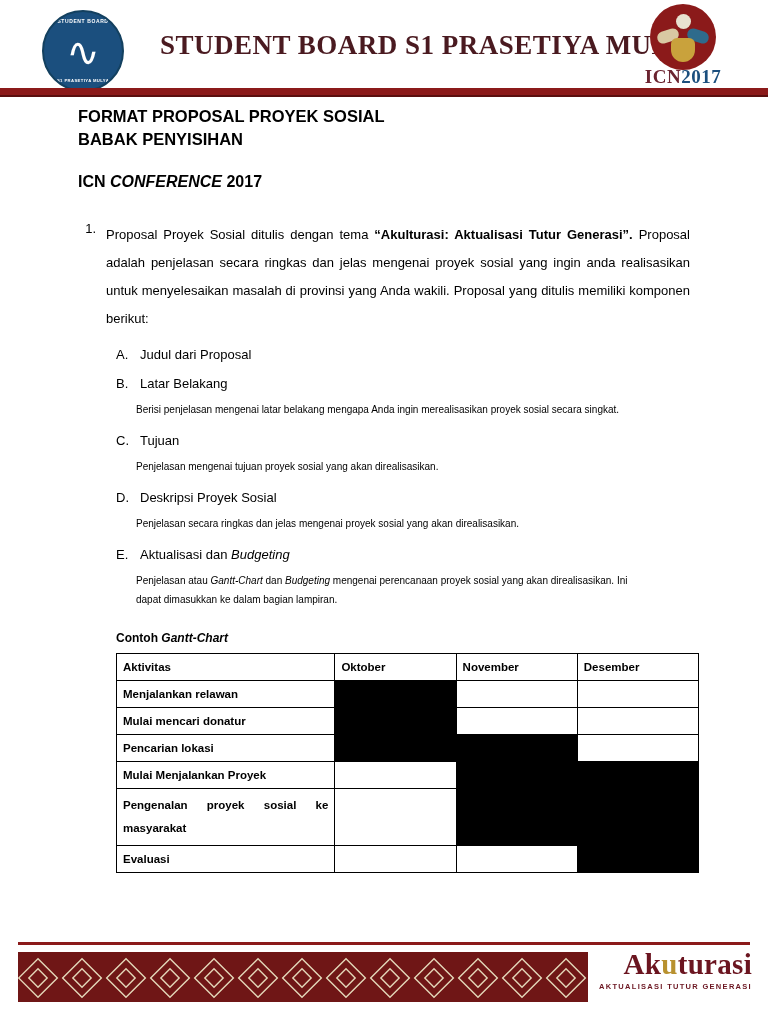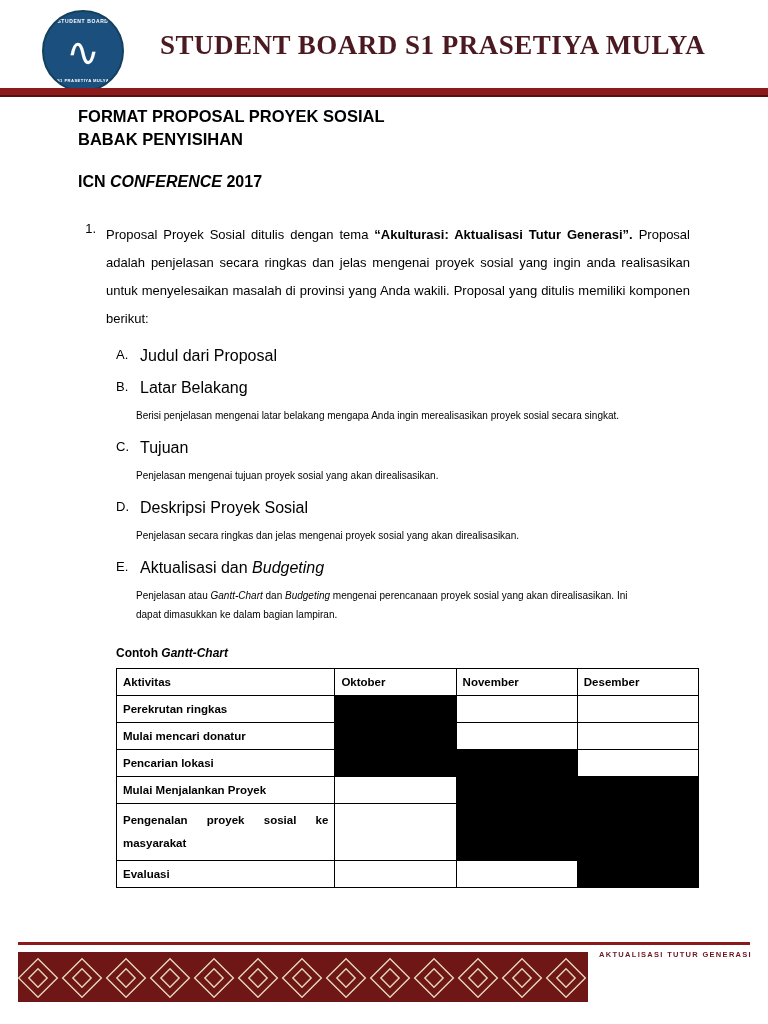--- a/index.html
+++ b/index.html
@@ -216,21 +216,21 @@
     display: flex;
     margin-top: 14px;
   }
   .list-letter {
     width: 24px;
     flex: 0 0 24px;
     font-size: 13px;
   }
   .list-text {
     flex: 1;
-    font-size: 16px;
+    font-size: 13px;
   }
   .list-text i { font-style: italic; }
   .list-desc {
     font-size: 10px;
     line-height: 19px;
     margin-top: 9px;
     margin-left: 20px;
     padding-right: 50px;
   }
   .list-desc i { font-style: italic; }
@@ -352,20 +352,31 @@
 <body>
 
 <div class="header">
   <div class="sb-logo">
     <div class="sb-top">STUDENT BOARD</div>
     <div class="sb-swan">∿</div>
     <div class="sb-bottom">S1 PRASETIYA MULYA</div>
   </div>
   <div class="header-title">STUDENT BOARD S1 PRASETIYA MULYA</div>
 
+  <div class="icn-logo">
+    <div class="icn-circle">
+      <div class="dot-head"></div>
+      <div class="arm-left"></div>
+      <div class="arm-right"></div>
+      <div class="body-shape"></div>
+    </div>
+    <div class="icn-text">
+      <span>ICN</span><span class="year">2017</span>
+    </div>
+  </div>
   <div class="header-rule"></div>
   <div class="header-rule-inner"></div>
 </div>
 
 <div class="doc">
 
   <div class="title-block">
     <div class="title-line">FORMAT PROPOSAL PROYEK SOSIAL</div>
     <div class="title-line">BABAK PENYISIHAN</div>
     <div class="subtitle-line"><span>ICN </span><i>CONFERENCE</i><span> 2017</span></div>
@@ -421,21 +432,21 @@
     <thead>
       <tr>
         <th>Aktivitas</th>
         <th>Oktober</th>
         <th>November</th>
         <th>Desember</th>
       </tr>
     </thead>
     <tbody>
       <tr>
-        <td>Perekrutan ringkas</td>
+        <td>Menjalankan relawan</td>
         <td class="filled"></td>
         <td></td>
         <td></td>
       </tr>
       <tr>
         <td>Mulai mencari donatur</td>
         <td class="filled"></td>
         <td></td>
         <td></td>
       </tr>
@@ -481,15 +492,16 @@
         <div class="dm"></div>
         <div class="dm"></div>
       <div class="dm"></div>
         <div class="dm"></div>
         <div class="dm"></div>
         <div class="dm"></div>
       <div class="dm"></div>
     </div>
   </div>
   <div class="footer-logo">
+    <div class="akul"><span>Ak</span><span class="mark">u</span><span>turasi</span></div>
     <div class="tag">AKTUALISASI TUTUR GENERASI</div>
   </div>
 </div>
 
 </body></html>

